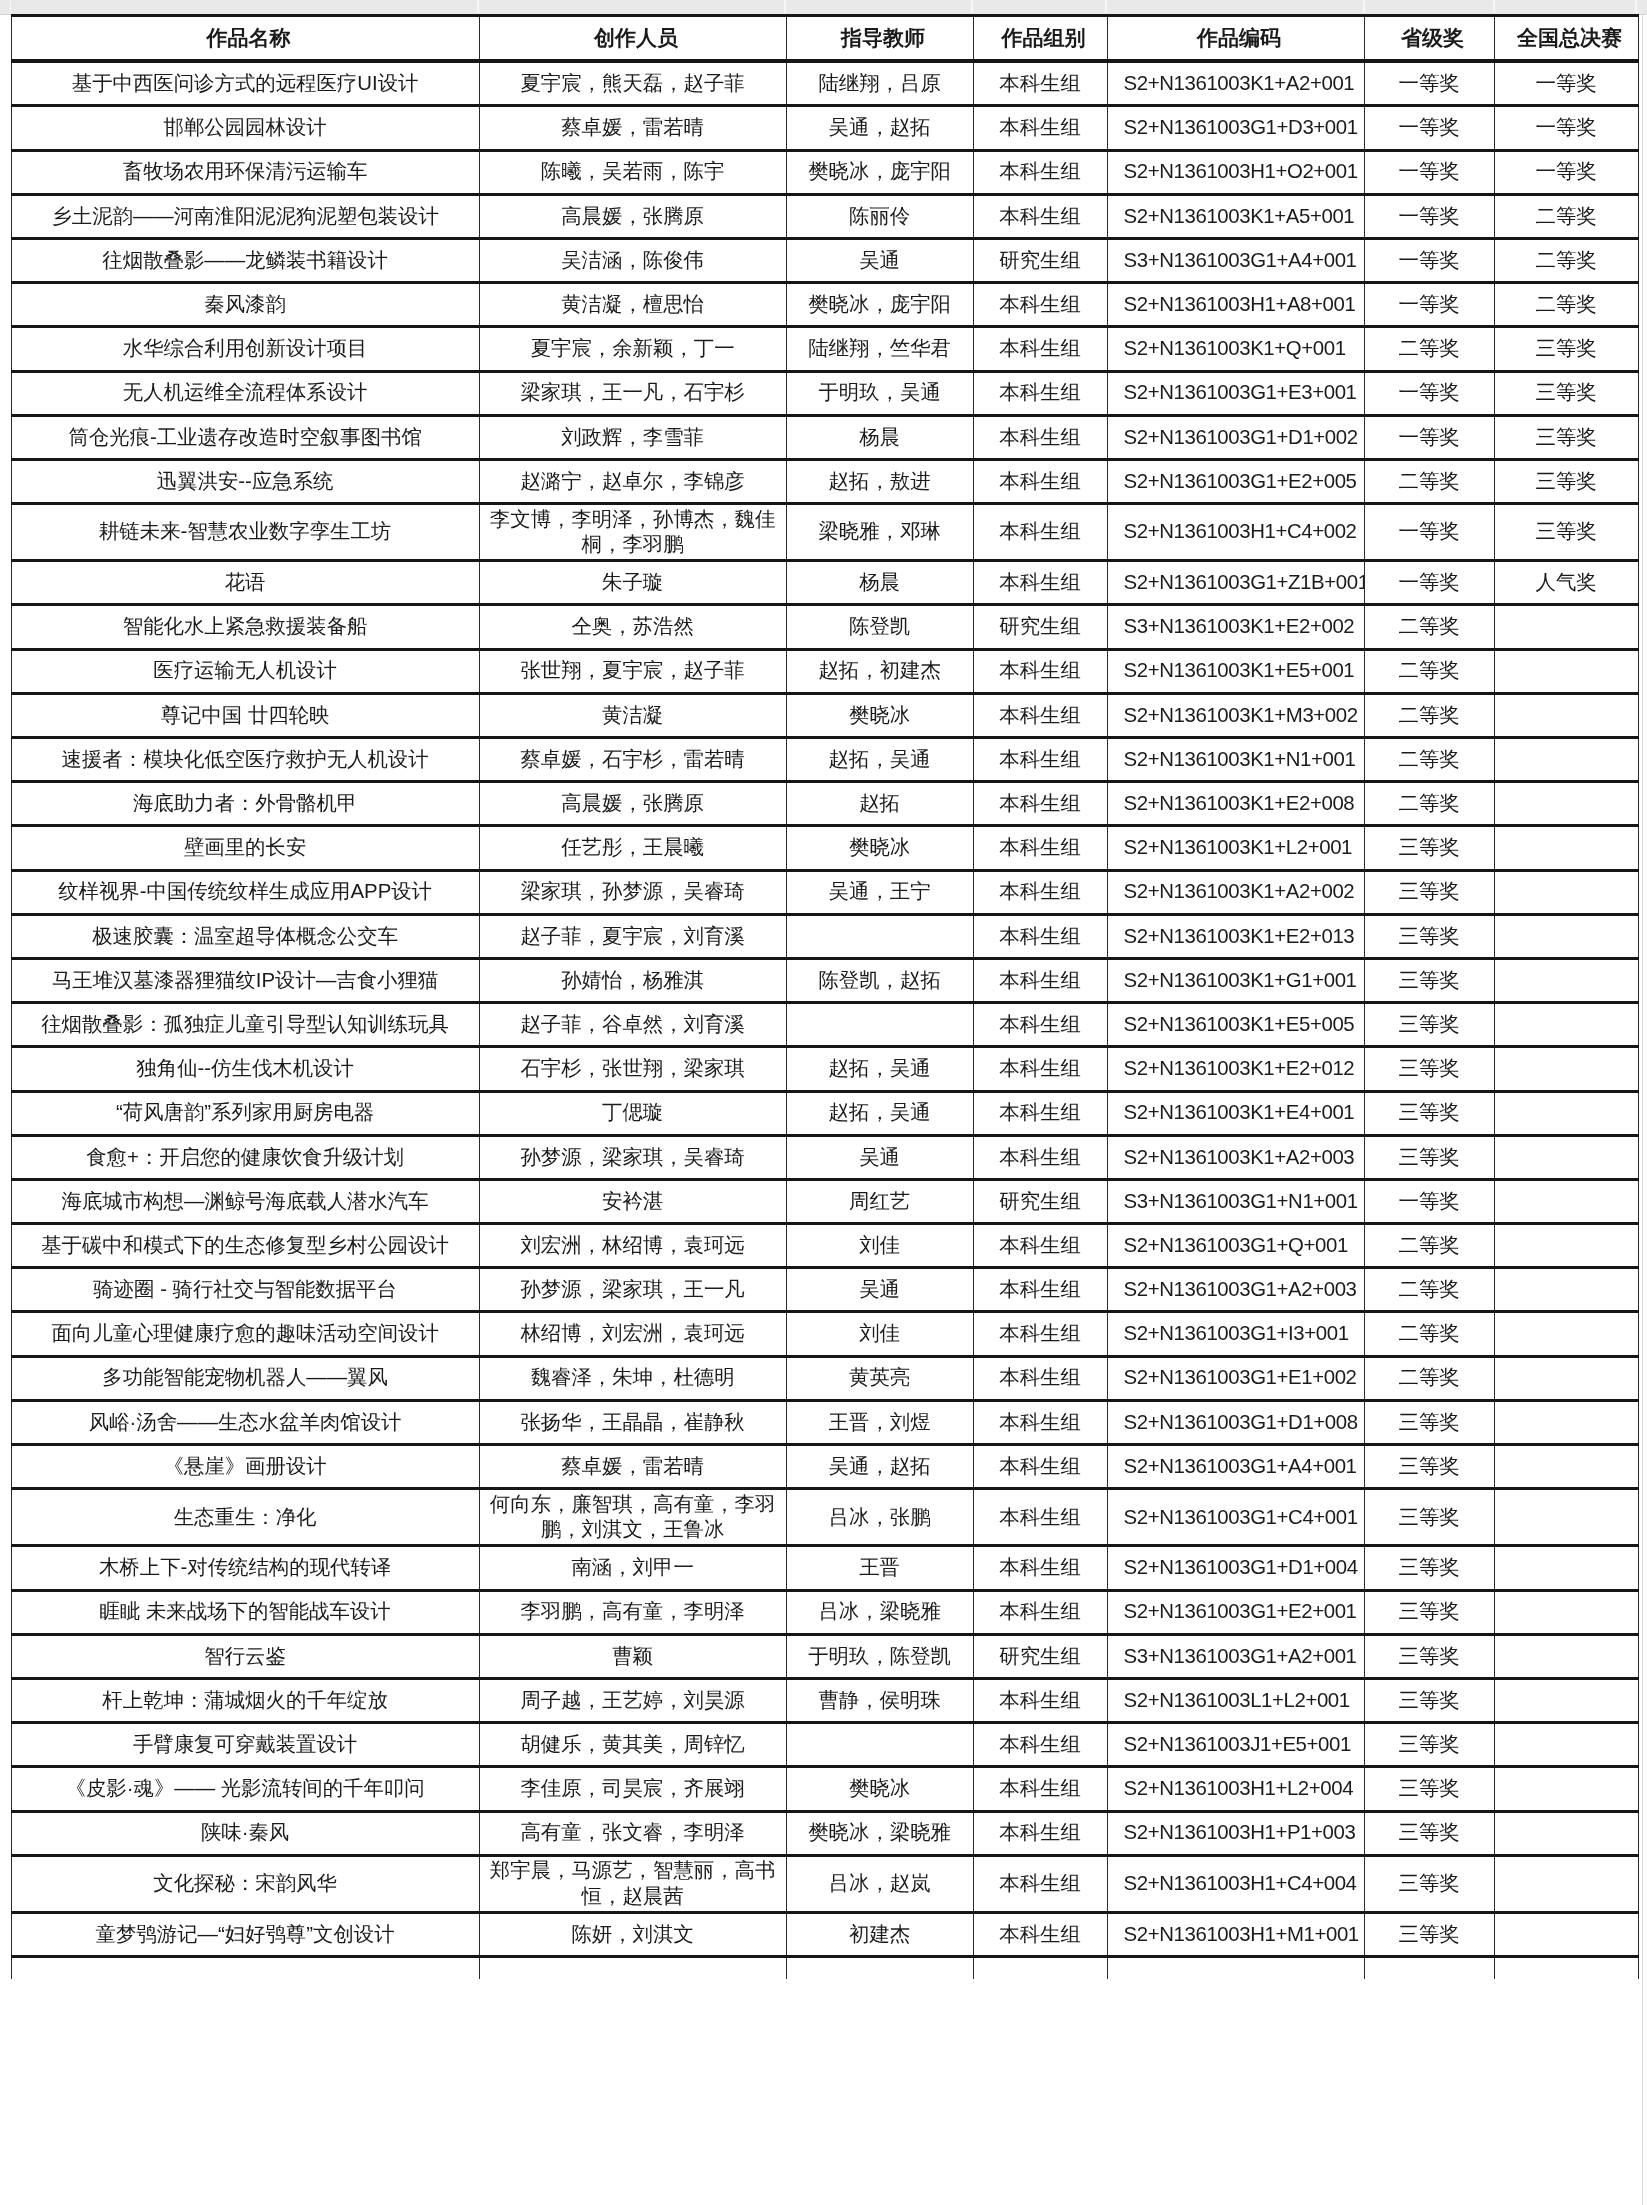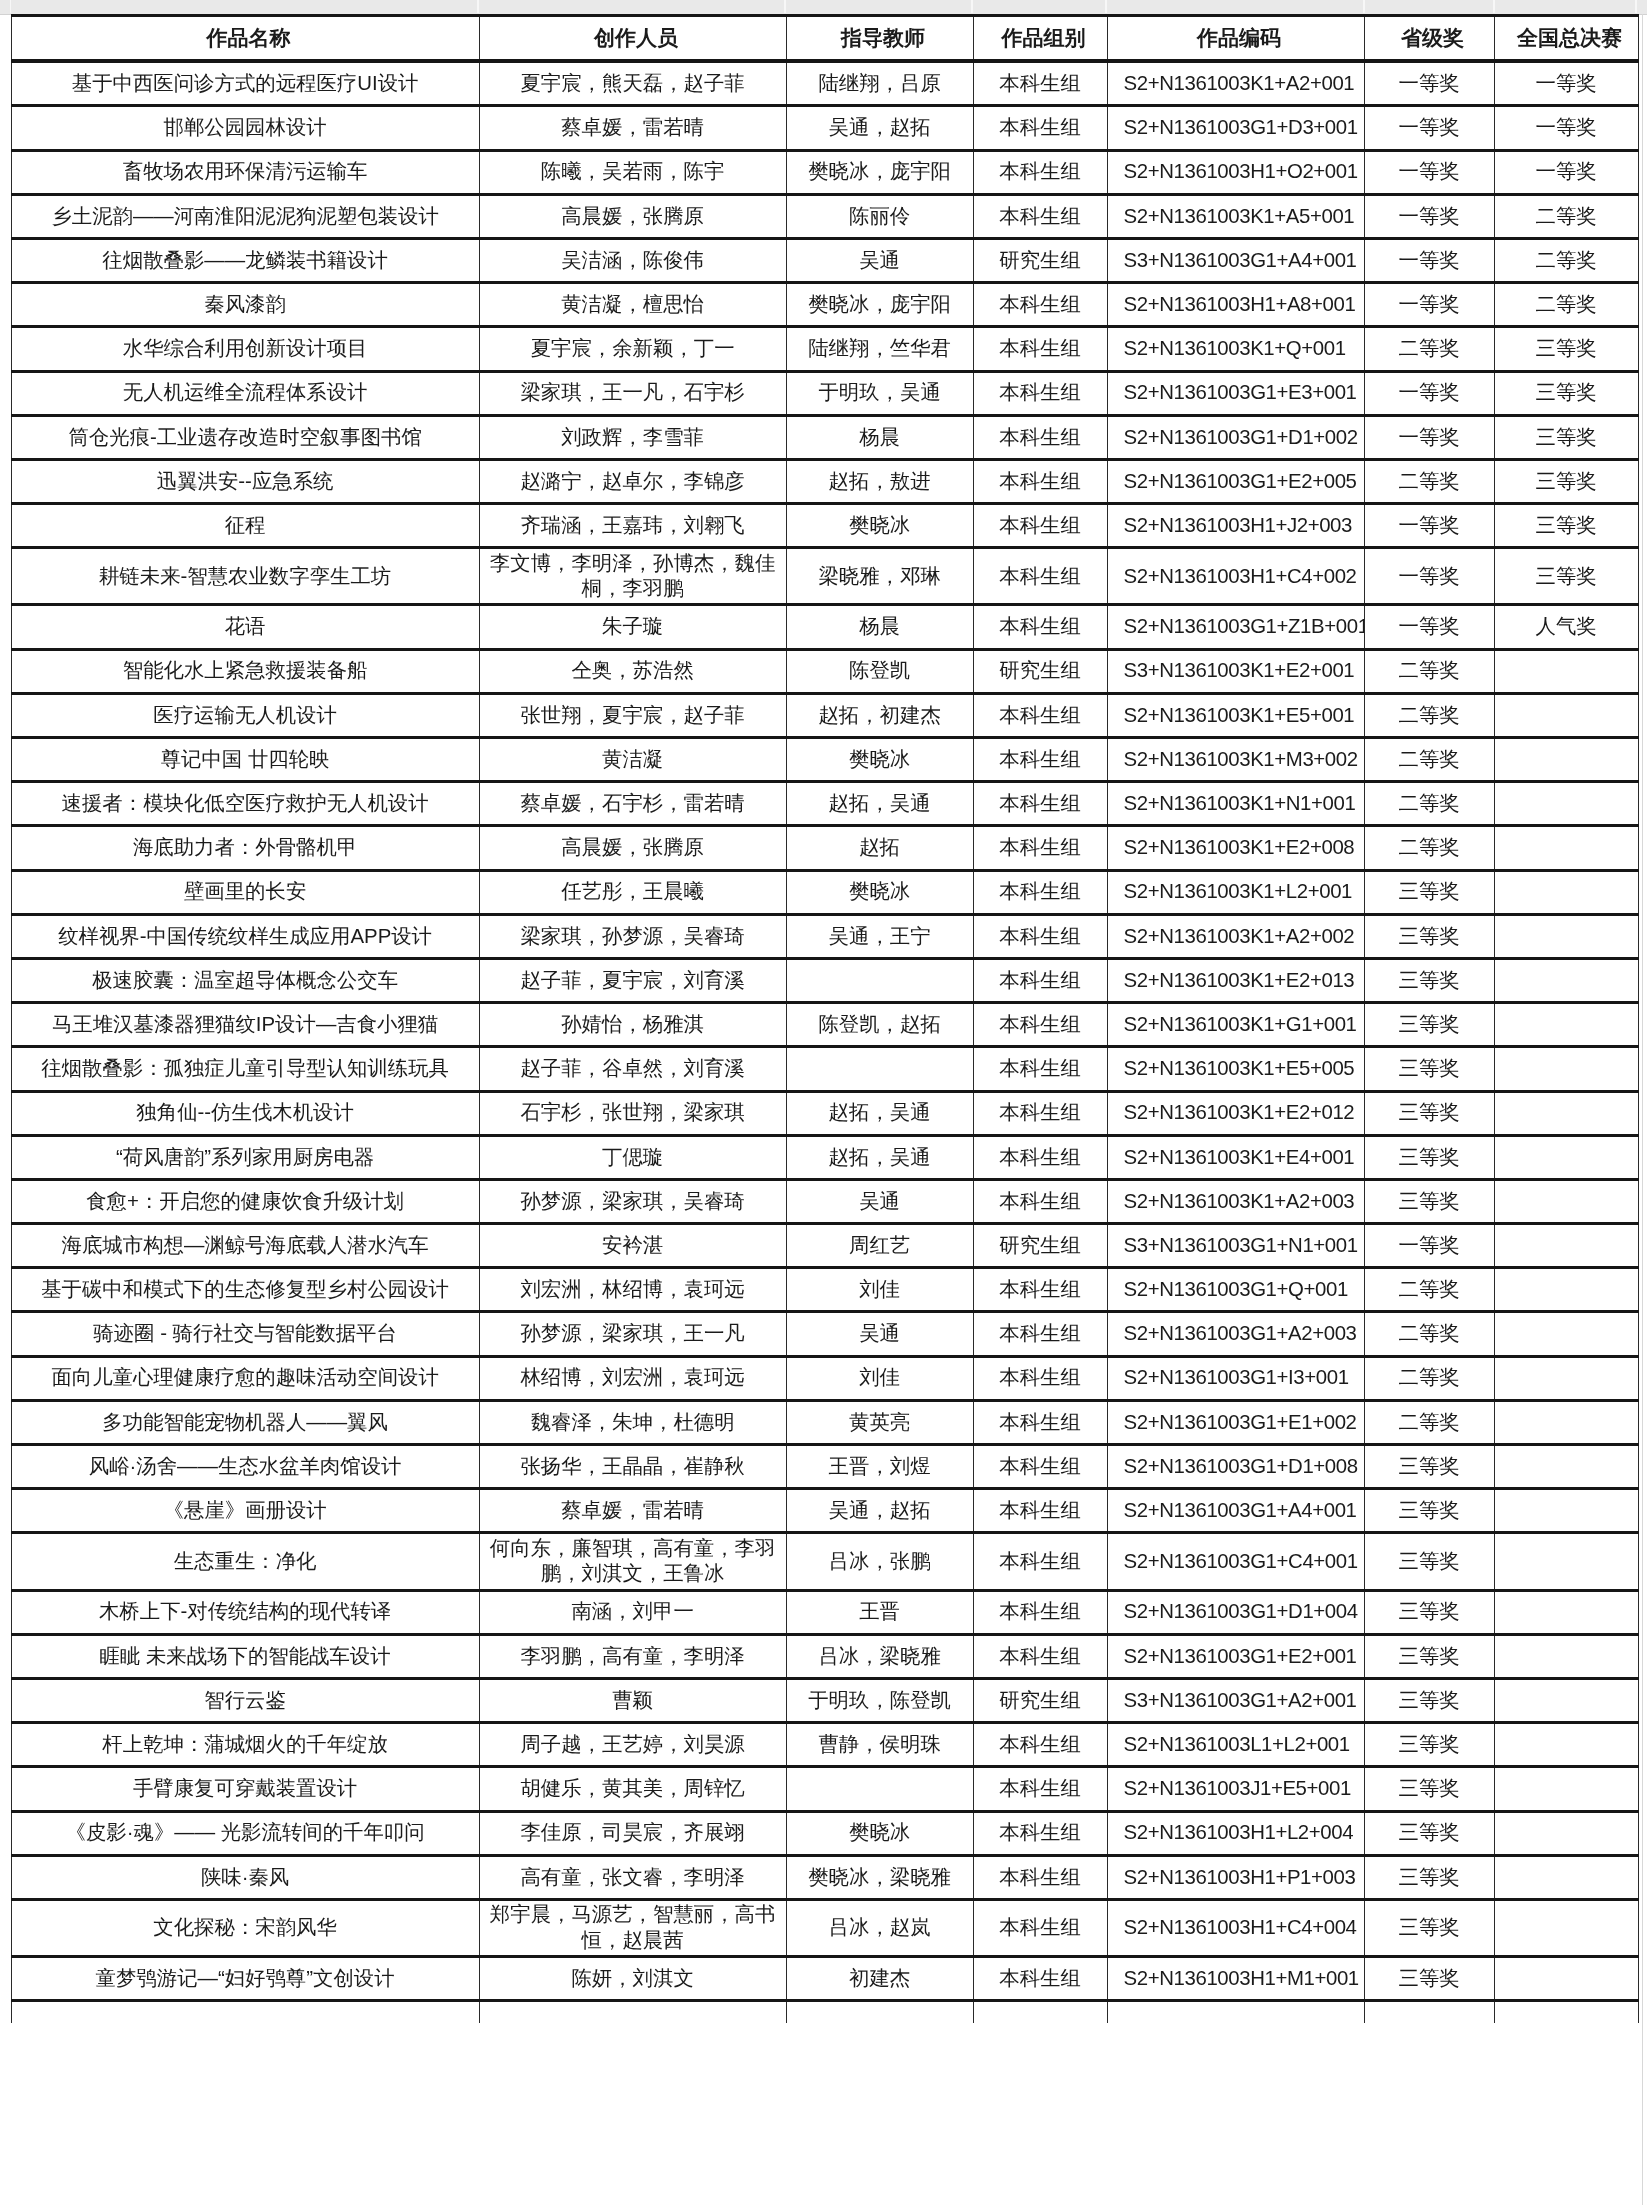--- a/index.html
+++ b/index.html
@@ -163,29 +163,20 @@
       <tr>
         <td class="c-name">迅翼洪安--应急系统</td>
         <td class="c-creators">赵潞宁，赵卓尔，李锦彦</td>
         <td class="c-teachers">赵拓，敖进</td>
         <td class="c-group">本科生组</td>
         <td class="c-code">S2+N1361003G1+E2+005</td>
         <td class="c-provincial">二等奖</td>
         <td class="c-national">三等奖</td>
       </tr>
       <tr>
-        <td class="c-name">征程</td>
-        <td class="c-creators">齐瑞涵，王嘉玮，刘翱飞</td>
-        <td class="c-teachers">樊晓冰</td>
-        <td class="c-group">本科生组</td>
-        <td class="c-code">S2+N1361003H1+J2+003</td>
-        <td class="c-provincial">一等奖</td>
-        <td class="c-national">三等奖</td>
-      </tr>
-      <tr>
         <td class="c-name">耕链未来-智慧农业数字孪生工坊</td>
         <td class="c-creators">李文博，李明泽，孙博杰，魏佳桐，李羽鹏</td>
         <td class="c-teachers">梁晓雅，邓琳</td>
         <td class="c-group">本科生组</td>
         <td class="c-code">S2+N1361003H1+C4+002</td>
         <td class="c-provincial">一等奖</td>
         <td class="c-national">三等奖</td>
       </tr>
       <tr>
         <td class="c-name">花语</td>
@@ -194,21 +185,21 @@
         <td class="c-group">本科生组</td>
         <td class="c-code">S2+N1361003G1+Z1B+001</td>
         <td class="c-provincial">一等奖</td>
         <td class="c-national">人气奖</td>
       </tr>
       <tr>
         <td class="c-name">智能化水上紧急救援装备船</td>
         <td class="c-creators">仝奥，苏浩然</td>
         <td class="c-teachers">陈登凯</td>
         <td class="c-group">研究生组</td>
-        <td class="c-code">S3+N1361003K1+E2+001</td>
+        <td class="c-code">S3+N1361003K1+E2+002</td>
         <td class="c-provincial">二等奖</td>
         <td class="c-national"></td>
       </tr>
       <tr>
         <td class="c-name">医疗运输无人机设计</td>
         <td class="c-creators">张世翔，夏宇宸，赵子菲</td>
         <td class="c-teachers">赵拓，初建杰</td>
         <td class="c-group">本科生组</td>
         <td class="c-code">S2+N1361003K1+E5+001</td>
         <td class="c-provincial">二等奖</td>

